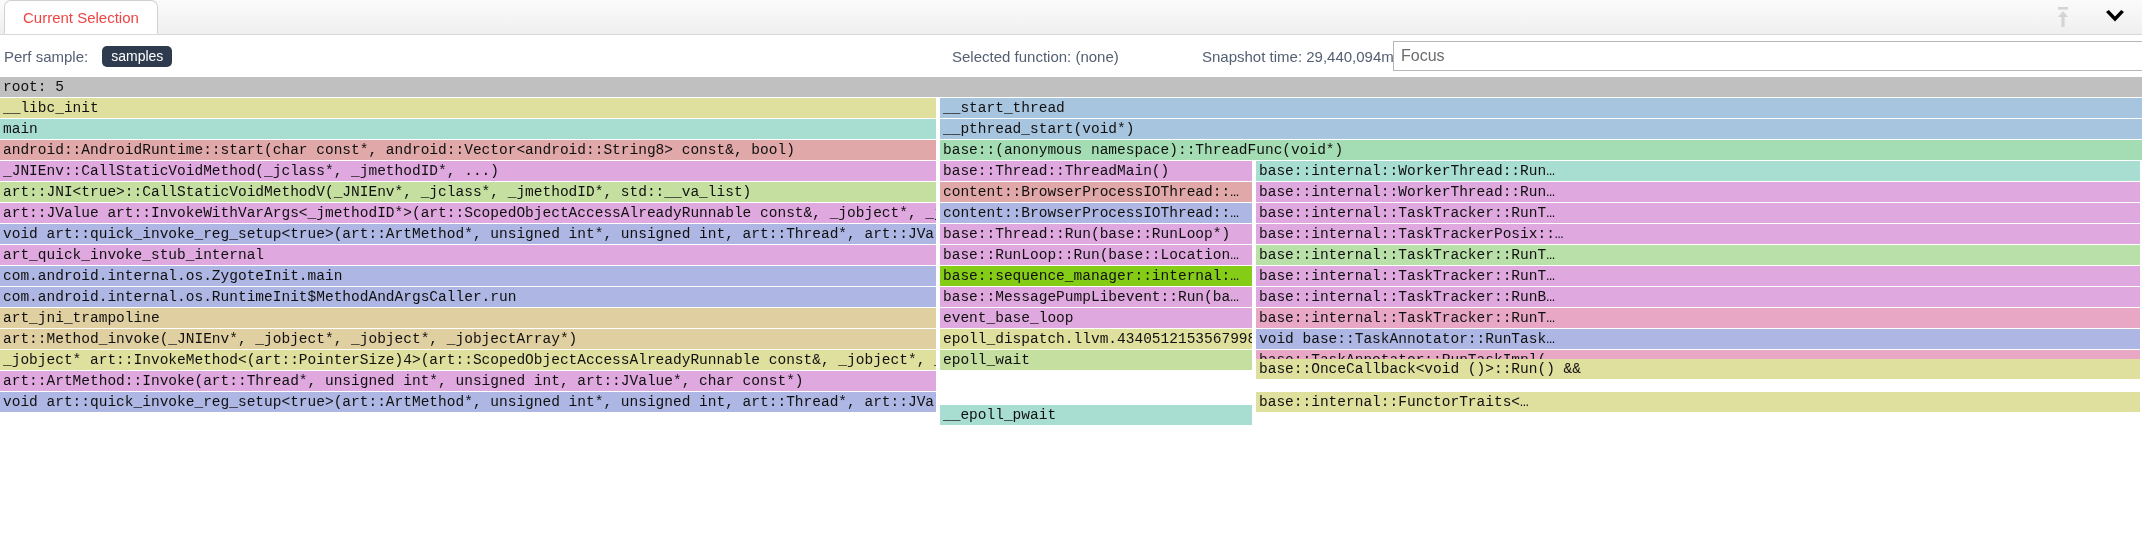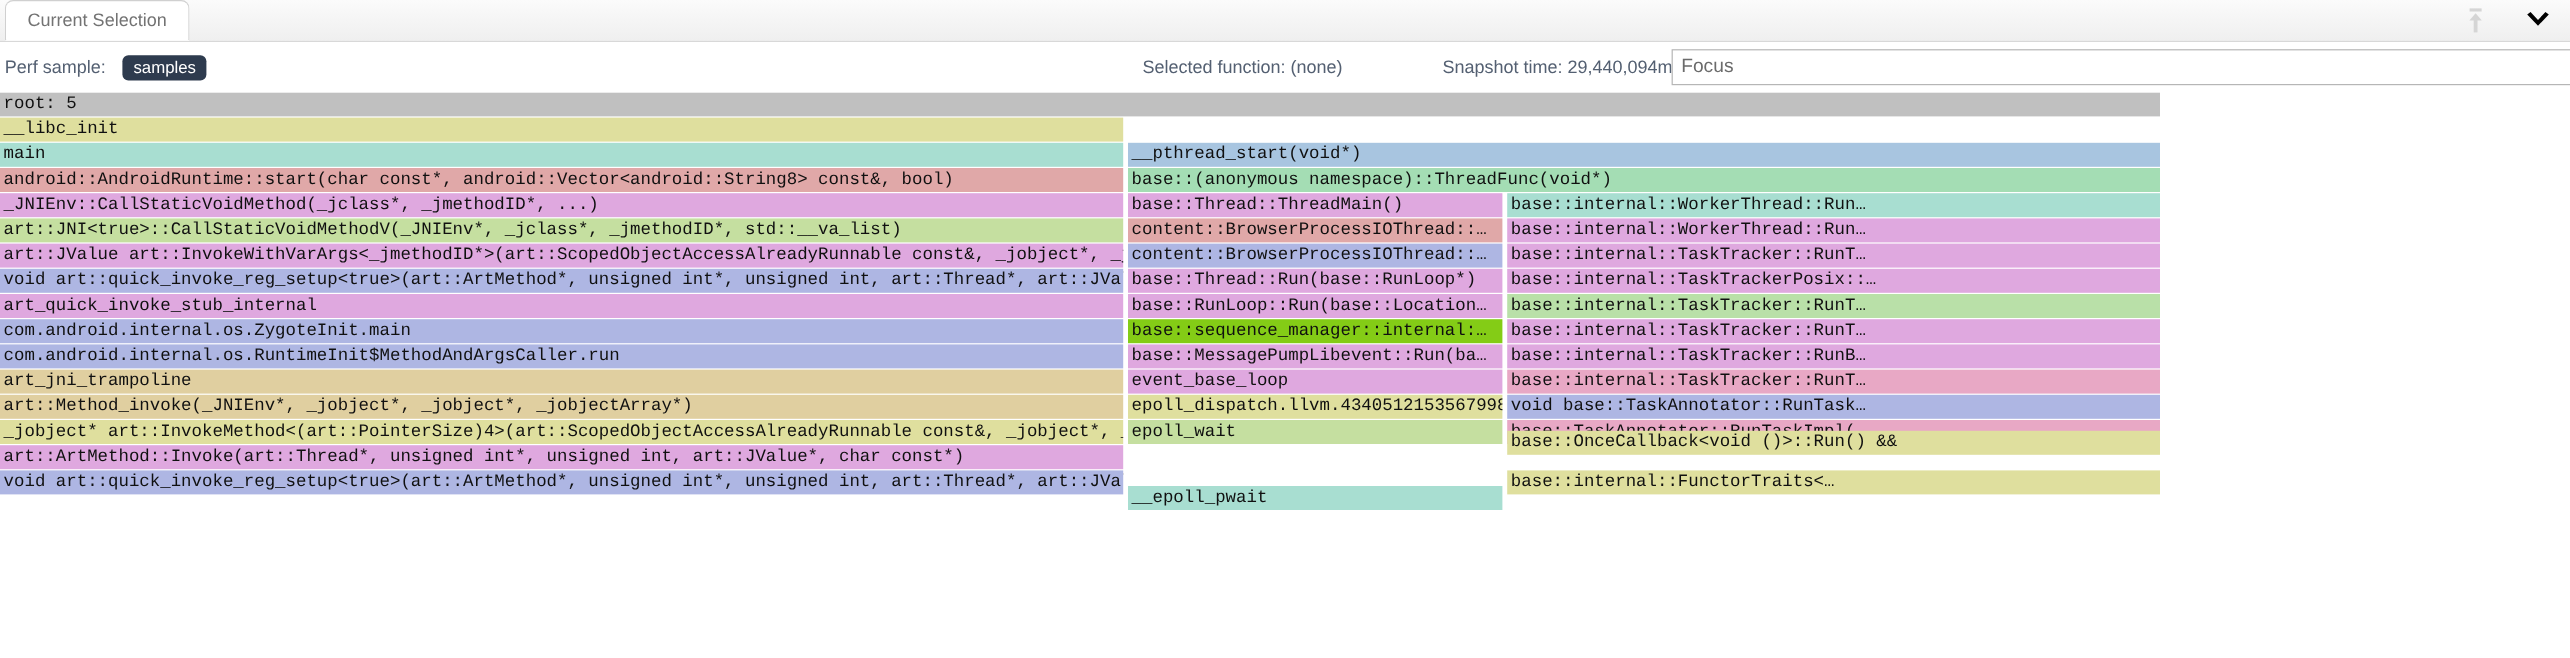--- a/index.html
+++ b/index.html
@@ -24,21 +24,21 @@
     height: 34px;
     margin-left: 4px;
     padding: 0 18px;
     display: flex;
     align-items: center;
     background: #ffffff;
     border: 1px solid #d0d0d0;
     border-bottom: 1px solid #ffffff;
     border-radius: 7px 7px 0 0;
     font-size: 15px;
-    color: #737373;
+    color: #ef4444;
     white-space: nowrap;
     cursor: default;
   }
   .tabstrip-right {
     margin-left: auto;
     display: flex;
     align-items: center;
     height: 35px;
     padding-right: 14px;
     gap: 26px;
@@ -101,21 +101,21 @@
     font-size: 16px;
     color: #333;
     padding: 0 7px;
     outline: none;
   }
   .focus-input::placeholder { color: #6b6b6b; opacity: 1; }
 
   
   .flame {
     position: relative;
-    width: 1800px;
+    width: 2142px;
     height: 471px;
     background: #ffffff;
     overflow: hidden;
     font-family: "Liberation Mono", monospace;
   }
   .frame {
     position: absolute;
     height: 20px;
     font-size: 14.5px;
     line-height: 20px;
@@ -153,20 +153,21 @@
   <span class="tb-label">Perf sample:</span>
   <span class="pill">samples</span>
   <span class="tb-sel">Selected function: (none)</span>
   <span class="tb-snap">Snapshot time: 29,440,094m 59s</span>
   <input class="focus-input" type="text" placeholder="Focus" style="">
 </div>
 
 <div class="flame">
     <div class="frame" style="left: 0px; top: 0px; width: 2142px; background: rgb(192, 192, 192);">root: 5</div>
     <div class="frame" style="left: 0px; top: 21px; width: 936px; background: rgb(223, 223, 158);">__libc_init</div>
+    <div class="frame" style="left: 940px; top: 21px; width: 1202px; background: rgb(168, 197, 224);">__start_thread</div>
     <div class="frame" style="left: 0px; top: 42px; width: 936px; background: rgb(168, 222, 209);">main</div>
     <div class="frame" style="left: 940px; top: 42px; width: 1202px; background: rgb(168, 197, 224);">__pthread_start(void*)</div>
     <div class="frame" style="left: 0px; top: 63px; width: 936px; background: rgb(224, 168, 168);">android::AndroidRuntime::start(char const*, android::Vector&lt;android::String8&gt; const&amp;, bool)</div>
     <div class="frame" style="left: 940px; top: 63px; width: 1202px; background: rgb(164, 221, 180);">base::(anonymous namespace)::ThreadFunc(void*)</div>
     <div class="frame" style="left: 0px; top: 84px; width: 936px; background: rgb(223, 168, 223);">_JNIEnv::CallStaticVoidMethod(_jclass*, _jmethodID*, ...)</div>
     <div class="frame" style="left: 940px; top: 84px; width: 312px; background: rgb(223, 168, 223);">base::Thread::ThreadMain()</div>
     <div class="frame" style="left: 1256px; top: 84px; width: 884px; background: rgb(168, 222, 209);">base::internal::WorkerThread::Run…</div>
     <div class="frame" style="left: 0px; top: 105px; width: 936px; background: rgb(197, 223, 160);">art::JNI&lt;true&gt;::CallStaticVoidMethodV(_JNIEnv*, _jclass*, _jmethodID*, std::__va_list)</div>
     <div class="frame" style="left: 940px; top: 105px; width: 312px; background: rgb(224, 168, 168);">content::BrowserProcessIOThread::…</div>
     <div class="frame" style="left: 1256px; top: 105px; width: 884px; background: rgb(223, 168, 223);">base::internal::WorkerThread::Run…</div>

